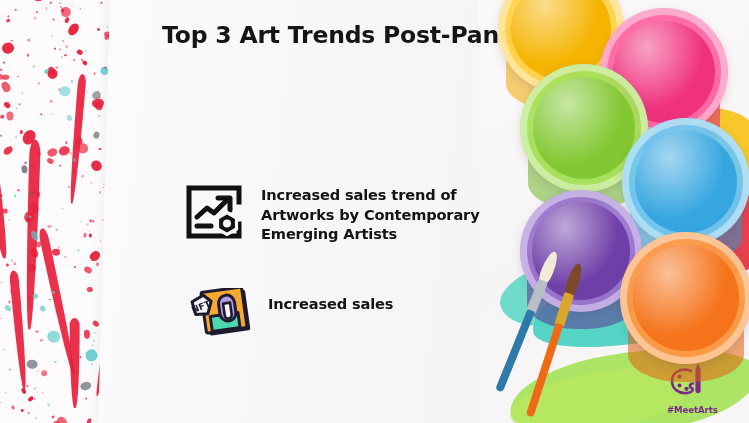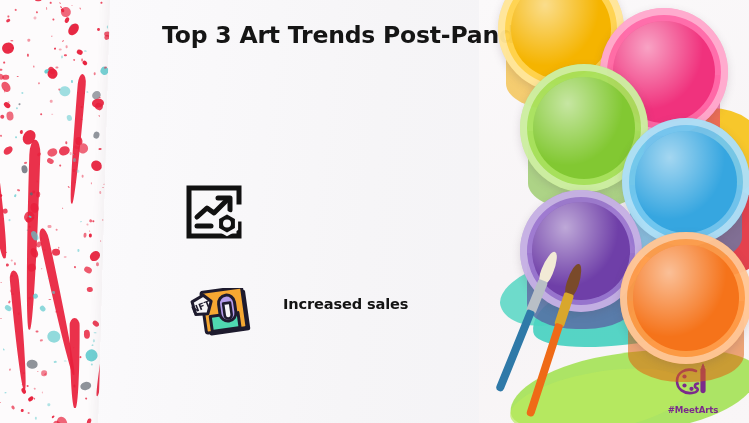--- a/index.html
+++ b/index.html
@@ -88,24 +88,24 @@
   .trend .txt{margin-left:14px;color:#141414;}
   .trend .lead{font-size:15.2px;font-weight:bold;font-style:italic;line-height:1.32;letter-spacing:-.1px;}
   .trend .line{font-size:14.6px;font-weight:bold;line-height:1.35;letter-spacing:-.15px;}
 
   #trend-1{left:170px;top:86px;}
   #trend-2{left:185px;top:184px;}
   #trend-3{left:190px;top:288px;}
 
   #trend-1 .txt{margin-left:18px;padding-top:4px;}
   #trend-2 .txt{margin-left:18px;padding-top:1px;}
-  #trend-3 .txt{margin-left:31px;padding-top:6px;}
-
-  
-  .logo{position:absolute;right:20px;bottom:8px;width:72px;text-align:center;}
+  #trend-3 .txt{margin-left:16px;padding-top:6px;}
+
+  
+  .logo{position:absolute;right:10px;bottom:8px;width:72px;}
   .logo .mark{display:block;margin:0 auto;}
   .logo .tag{display:block;margin-top:1px;font-size:8.6px;font-weight:bold;color:#7b2a8c;letter-spacing:-.1px;}
 </style>
 </head>
 <body>
 
 <div id="stage">
 
   <div class="layer paper-base"></div>
 
@@ -546,20 +546,25 @@
       <div class="ic">
         <svg width="58" height="56" viewBox="0 0 58 56" fill="none">
           <path d="M4 4 H54 V18 M54 40 V52 H4 V4" stroke="#111111" stroke-width="5" stroke-linecap="square"></path>
           <path d="M12 33 L22 24 L29 29 L43 15" stroke="#111111" stroke-width="5" stroke-linejoin="round" stroke-linecap="round"></path>
           <path d="M33 14 H45 V26" stroke="#111111" stroke-width="5" stroke-linejoin="round" stroke-linecap="round"></path>
           <path d="M12 42 H26" stroke="#111111" stroke-width="5" stroke-linecap="round"></path>
           <path d="M42 28.5 L51.5 34 V45 L42 50.5 L32.5 45 V34 Z" fill="#111111" stroke="#f7f6f8" stroke-width="3.2"></path>
           <circle cx="42" cy="39.5" r="4" fill="#f7f6f8"></circle>
         </svg>
       </div>
+      <div class="txt">
+        <div class="line">Increased sales trend of</div>
+        <div class="line">Artworks by Contemporary</div>
+        <div class="line">Emerging Artists</div>
+      </div>
     </div>
 
     <div class="trend" id="trend-3">
       <div class="ic">
         <svg width="62" height="52" viewBox="0 0 62 52" fill="none">
           <g transform="rotate(-8 31 26)">
             <rect x="17" y="5" width="41" height="41" rx="2" fill="#1e1b2e"></rect>
             <rect x="14" y="2" width="41" height="41" rx="2" fill="#f6a832" stroke="#1e1b2e" stroke-width="3"></rect>
             <path d="M20 42 V27 H48 V42 Z" fill="#4fd8b0" stroke="#1e1b2e" stroke-width="3" stroke-linejoin="round"></path>
             <rect x="30" y="8" width="16" height="26" rx="8" fill="#b49cea" stroke="#1e1b2e" stroke-width="3"></rect>

